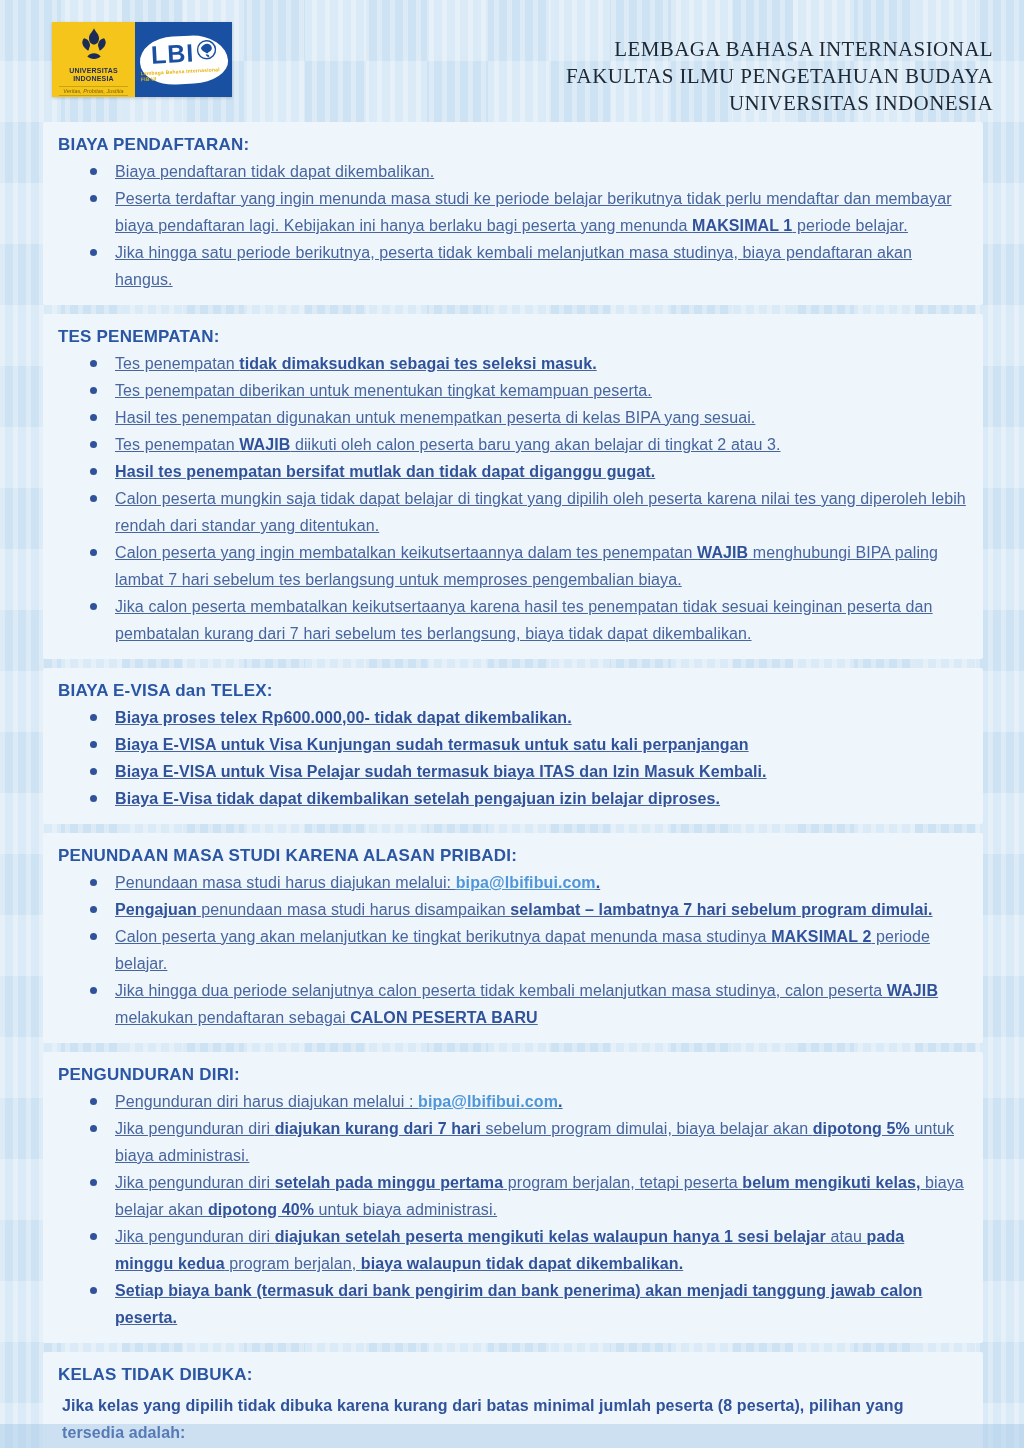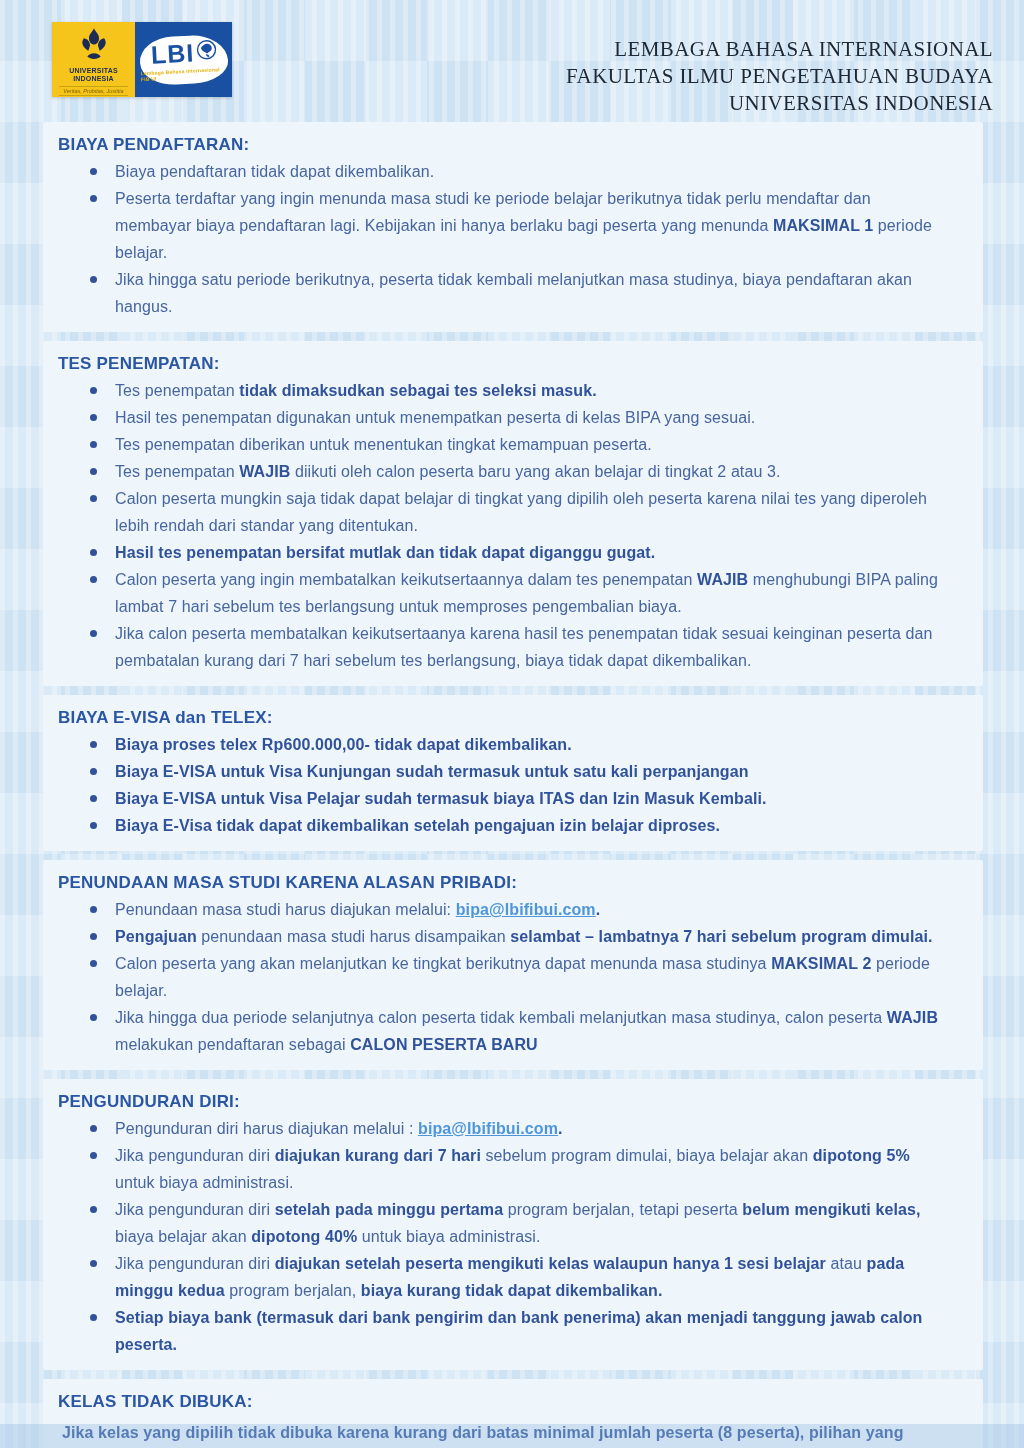--- a/index.html
+++ b/index.html
@@ -22,25 +22,25 @@
   .logo-ui{width:83px; background:var(--ui-yellow); display:flex; flex-direction:column; align-items:center; padding-top:5px; box-sizing:border-box;}
   .uni-name{font-size:7px; font-weight:700; color:#1d2b57; text-align:center; line-height:8px; margin-top:2px; letter-spacing:.2px;}
   .motto{font-size:5.5px; font-style:italic; color:#7a6100; border-top:1px solid #c9a50d; border-bottom:1px solid #c9a50d; margin-top:3px; padding:1px 4px; white-space:nowrap;}
   .logo-lbi{width:97px; background:var(--lbi-blue); display:flex; align-items:center; justify-content:center;}
   .swoosh{width:88px; height:48px; background:#fff; border-radius:48% 52% 50% 50% / 62% 70% 55% 60%; transform:rotate(-3deg); display:flex; flex-direction:column; align-items:center; justify-content:center;}
   .swoosh-row{display:flex; align-items:center; gap:2px;}
   .lbi-text{font-size:25px; font-weight:700; color:var(--lbi-blue); letter-spacing:1px; line-height:1;}
   .lbi-sub{font-size:5px; color:#e7b30b; font-weight:700; margin-top:2px; letter-spacing:.2px;}
   .title{text-align:right; font-family:"Liberation Serif", serif; font-size:21px; line-height:27px; color:var(--title-text); letter-spacing:.4px; margin-top:14px;}
   main{display:flex; flex-direction:column; gap:9px; margin:8px 41px 0 43px;}
-  section{background:var(--card-bg); padding:9px 43px 12px 15px; border-radius:2px;}
+  section{background:var(--card-bg); padding:9px 16px 12px 15px; border-radius:2px;}
   h2{margin:0; font-size:17px; line-height:27px; font-weight:700; color:var(--heading); letter-spacing:.2px;}
   .intro{margin:4px; font-size:16px; line-height:27px; font-weight:700; color:var(--body-bold); letter-spacing:.1px;}
   ul{margin:0; padding:0; list-style:none;}
-  li{position:relative; padding-left:57px; font-size:16px; line-height:27px; color:var(--body); letter-spacing:.1px;}
+  li{position:relative; padding-left:57px; font-size:16px; line-height:27px; color:var(--body); letter-spacing:.1px;text-decoration:underline;}
   li::before{content:""; position:absolute; left:32px; top:10px; width:7px; height:7px; border-radius:50%; background:var(--body-bold);}
   b{font-weight:700; color:var(--body-bold);}
   a.email{color:var(--link); font-weight:700; text-decoration:underline;}
   .footer-band{position:absolute; left:0; bottom:0; width:100%; height:24px; background:rgba(150,190,225,.38);}
 </style>
 </head>
 <body>
 
 <div class="page">
   <header>
@@ -88,25 +88,25 @@
         <ul>
           <li>Biaya pendaftaran tidak dapat dikembalikan.</li>
           <li>Peserta terdaftar yang ingin menunda masa studi ke periode belajar berikutnya tidak perlu mendaftar dan membayar biaya pendaftaran lagi. Kebijakan ini hanya berlaku bagi peserta yang menunda <b>MAKSIMAL 1</b> periode belajar.</li>
           <li>Jika hingga satu periode berikutnya, peserta tidak kembali melanjutkan masa studinya, biaya pendaftaran akan hangus.</li>
         </ul>
       </section>
       <section>
         <h2>TES PENEMPATAN:</h2>
         <ul>
           <li>Tes penempatan <b>tidak dimaksudkan sebagai tes seleksi masuk.</b></li>
+          <li>Tes penempatan diberikan untuk menentukan tingkat kemampuan peserta.</li>
           <li>Hasil tes penempatan digunakan untuk menempatkan peserta di kelas BIPA yang sesuai.</li>
-          <li>Tes penempatan diberikan untuk menentukan tingkat kemampuan peserta.</li>
           <li>Tes penempatan <b>WAJIB</b> diikuti oleh calon peserta baru yang akan belajar di tingkat 2 atau 3.</li>
+          <li><b>Hasil tes penempatan bersifat mutlak dan tidak dapat diganggu gugat.</b></li>
           <li>Calon peserta mungkin saja tidak dapat belajar di tingkat yang dipilih oleh peserta karena nilai tes yang diperoleh lebih rendah dari standar yang ditentukan.</li>
-          <li><b>Hasil tes penempatan bersifat mutlak dan tidak dapat diganggu gugat.</b></li>
           <li>Calon peserta yang ingin membatalkan keikutsertaannya dalam tes penempatan <b>WAJIB</b> menghubungi BIPA paling lambat 7 hari sebelum tes berlangsung untuk memproses pengembalian biaya.</li>
           <li>Jika calon peserta membatalkan keikutsertaanya karena hasil tes penempatan tidak sesuai keinginan peserta dan pembatalan kurang dari 7 hari sebelum tes berlangsung, biaya tidak dapat dikembalikan.</li>
         </ul>
       </section>
       <section>
         <h2>BIAYA E-VISA dan TELEX:</h2>
         <ul>
           <li><b>Biaya proses telex Rp600.000,00- tidak dapat dikembalikan.</b></li>
           <li><b>Biaya E-VISA untuk Visa Kunjungan sudah termasuk untuk satu kali perpanjangan</b></li>
           <li><b>Biaya E-VISA untuk Visa Pelajar sudah termasuk biaya ITAS dan Izin Masuk Kembali.</b></li>
@@ -121,21 +121,21 @@
           <li>Calon peserta yang akan melanjutkan ke tingkat berikutnya dapat menunda masa studinya <b>MAKSIMAL 2</b> periode belajar.</li>
           <li>Jika hingga dua periode selanjutnya calon peserta tidak kembali melanjutkan masa studinya, calon peserta <b>WAJIB</b> melakukan pendaftaran sebagai <b>CALON PESERTA BARU</b></li>
         </ul>
       </section>
       <section>
         <h2>PENGUNDURAN DIRI:</h2>
         <ul>
           <li>Pengunduran diri harus diajukan melalui : <a href="mailto:bipa@lbifibui.com" class="email">bipa@lbifibui.com</a><b>.</b></li>
           <li>Jika pengunduran diri <b>diajukan kurang dari 7 hari</b> sebelum program dimulai, biaya belajar akan <b>dipotong 5%</b> untuk biaya administrasi.</li>
           <li>Jika pengunduran diri <b>setelah pada minggu pertama</b> program berjalan, tetapi peserta <b>belum mengikuti kelas,</b> biaya belajar akan <b>dipotong 40%</b> untuk biaya administrasi.</li>
-          <li>Jika pengunduran diri <b>diajukan setelah peserta mengikuti kelas walaupun hanya 1 sesi belajar</b> atau <b>pada minggu kedua</b> program berjalan, <b>biaya kurang tidak dapat dikembalikan.</b></li>
+          <li>Jika pengunduran diri <b>diajukan setelah peserta mengikuti kelas walaupun hanya 1 sesi belajar</b> atau <b>pada minggu kedua</b> program berjalan, <b>biaya walaupun tidak dapat dikembalikan.</b></li>
           <li><b>Setiap biaya bank (termasuk dari bank pengirim dan bank penerima) akan menjadi tanggung jawab calon peserta.</b></li>
         </ul>
       </section>
       <section>
         <h2>KELAS TIDAK DIBUKA:</h2>
         <p class="intro"><b>Jika kelas yang dipilih tidak dibuka karena kurang dari batas minimal jumlah peserta (8 peserta), pilihan yang tersedia adalah:</b></p>
         <ul>
           <li>tunda masa studi ke periode berikutnya.</li>
         </ul>
       </section>

